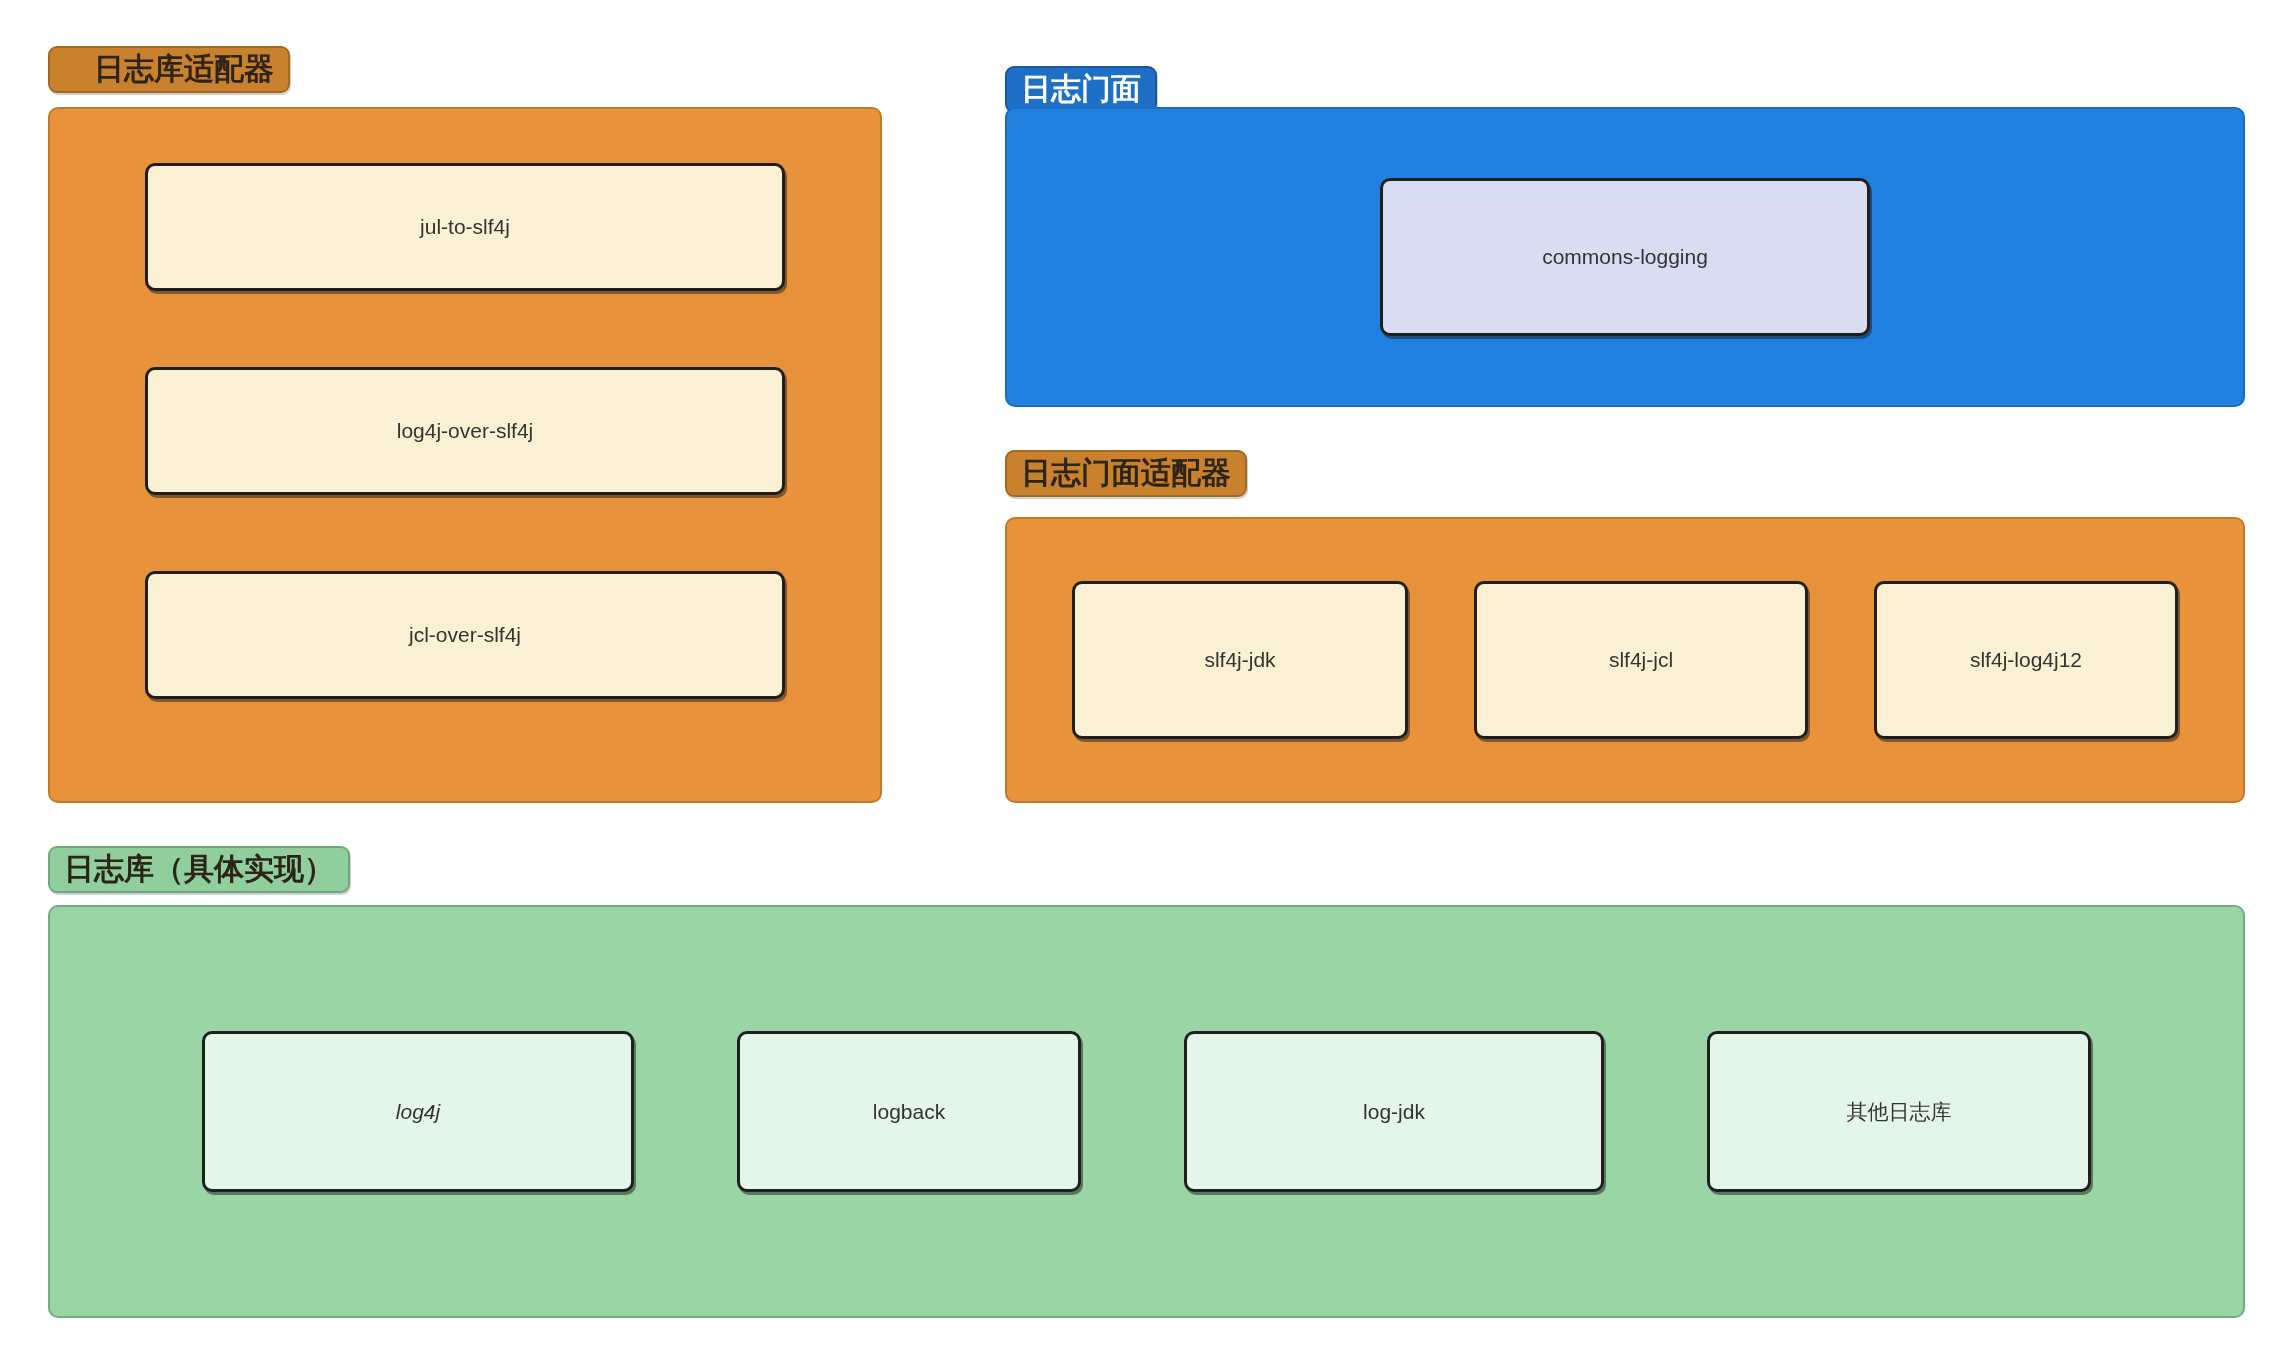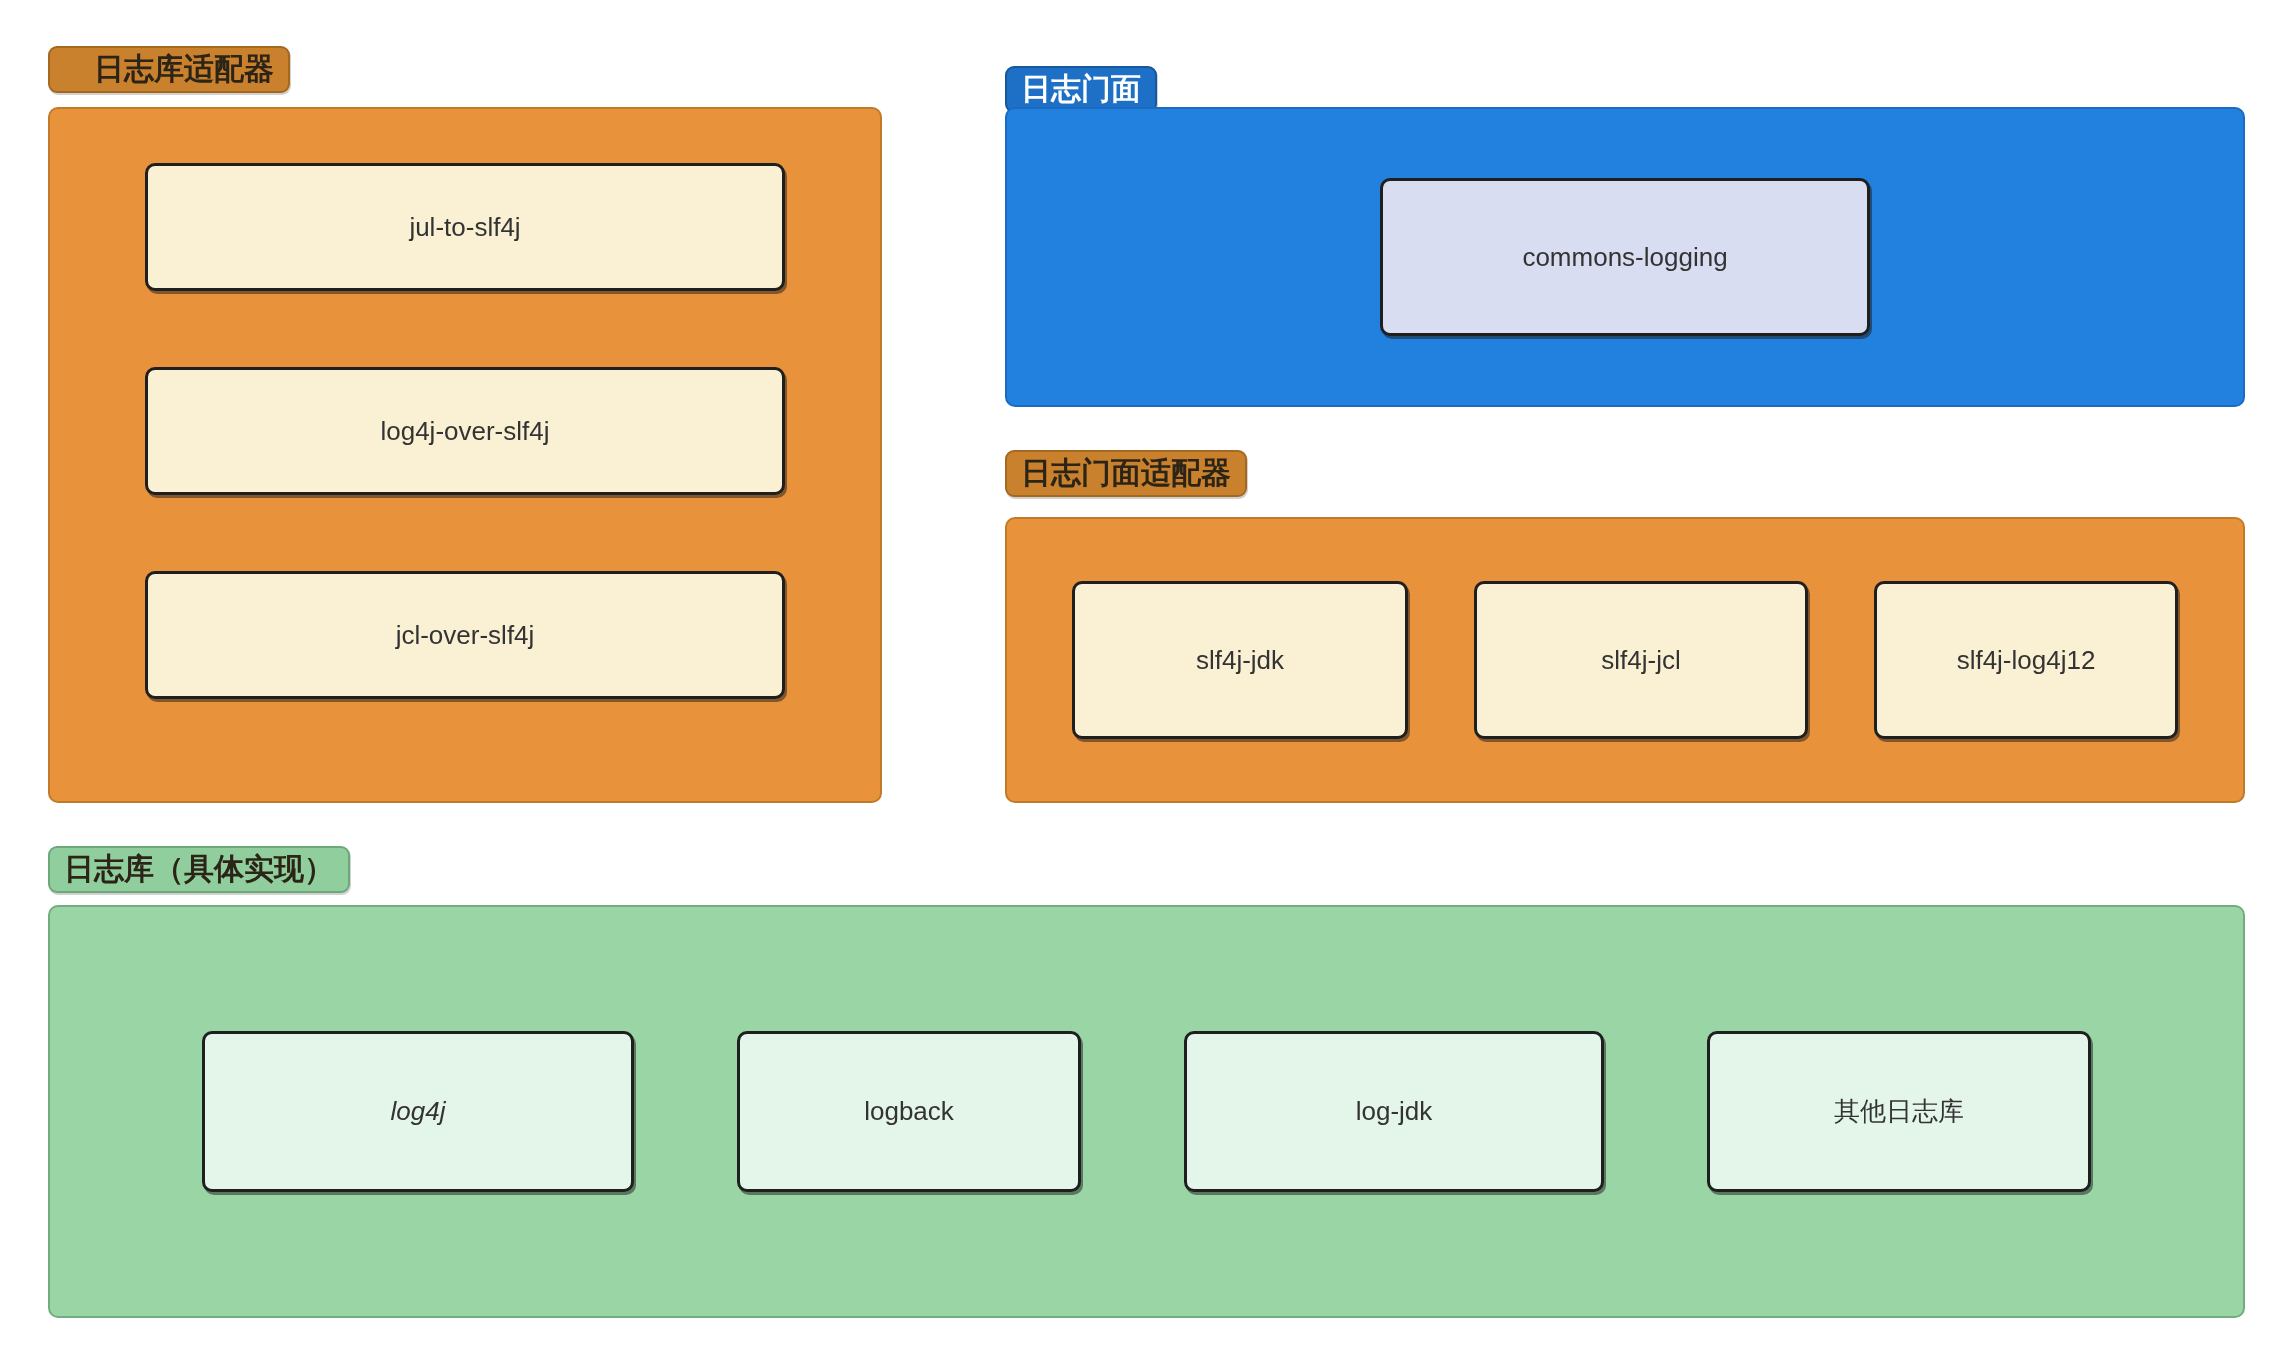--- a/index.html
+++ b/index.html
@@ -58,21 +58,21 @@
   .container.green  { background: var(--green-container);  border-color: var(--green-border); }
 
   
   .node {
     display: flex;
     align-items: center;
     justify-content: center;
     box-sizing: border-box;
     border: 3px solid var(--node-border);
     border-radius: 10px;
-    font-size: 26px;
+    font-size: 21px;
     color: var(--node-text);
     box-shadow: 2px 3px 0 rgba(25,25,25,0.5);
     white-space: nowrap;
     flex: 0 0 auto;
   }
   .node.cream      { background: var(--node-cream); }
   .node.lavender   { background: var(--node-lavender); }
   .node.lightgreen { background: var(--node-lightgreen); }
 
   

